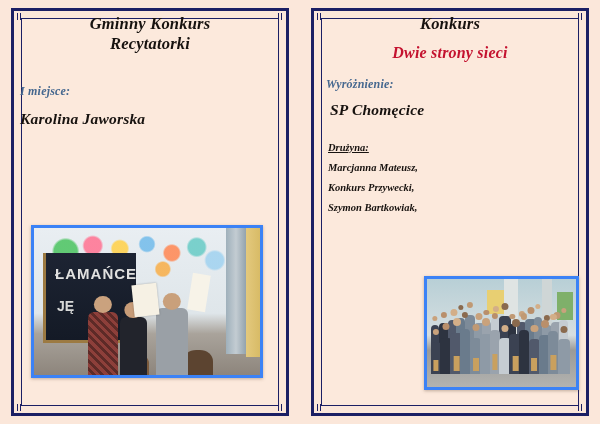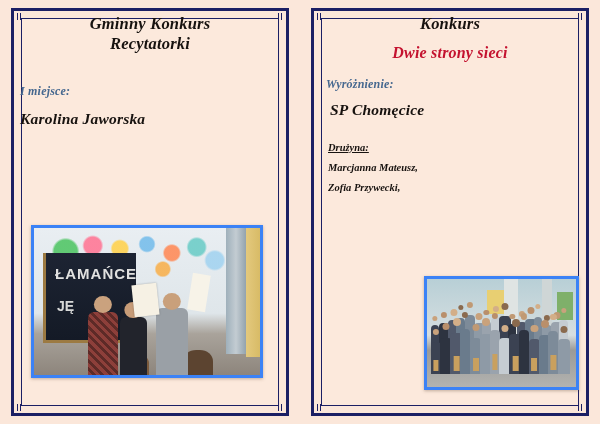--- a/index.html
+++ b/index.html
@@ -222,21 +222,22 @@
       </div>
 
       <div class="right-sub">
         <div class="line h-blue">Wyróżnienie:</div>
         <div class="line h-name">SP Chomęcice</div>
       </div>
 
       <div class="team">
         <div class="team-label">Drużyna:</div>
         <div class="team-member">Marcjanna Mateusz,</div>
-        <div class="team-member">Zofia Przywecki,</div>
+        <div class="team-member">Konkurs Przywecki,</div>
+        <div class="team-member">Szymon Bartkowiak,</div>
       </div>
     </div>
 
     <div class="photo" id="photo-right">
       <div class="inner">
         <div class="hall">
           <div class="yellowpanel"></div>
           <div class="greenpanel"></div>
           <div class="pillar" id="p1"></div>
           <div class="pillar" id="p2"></div>

